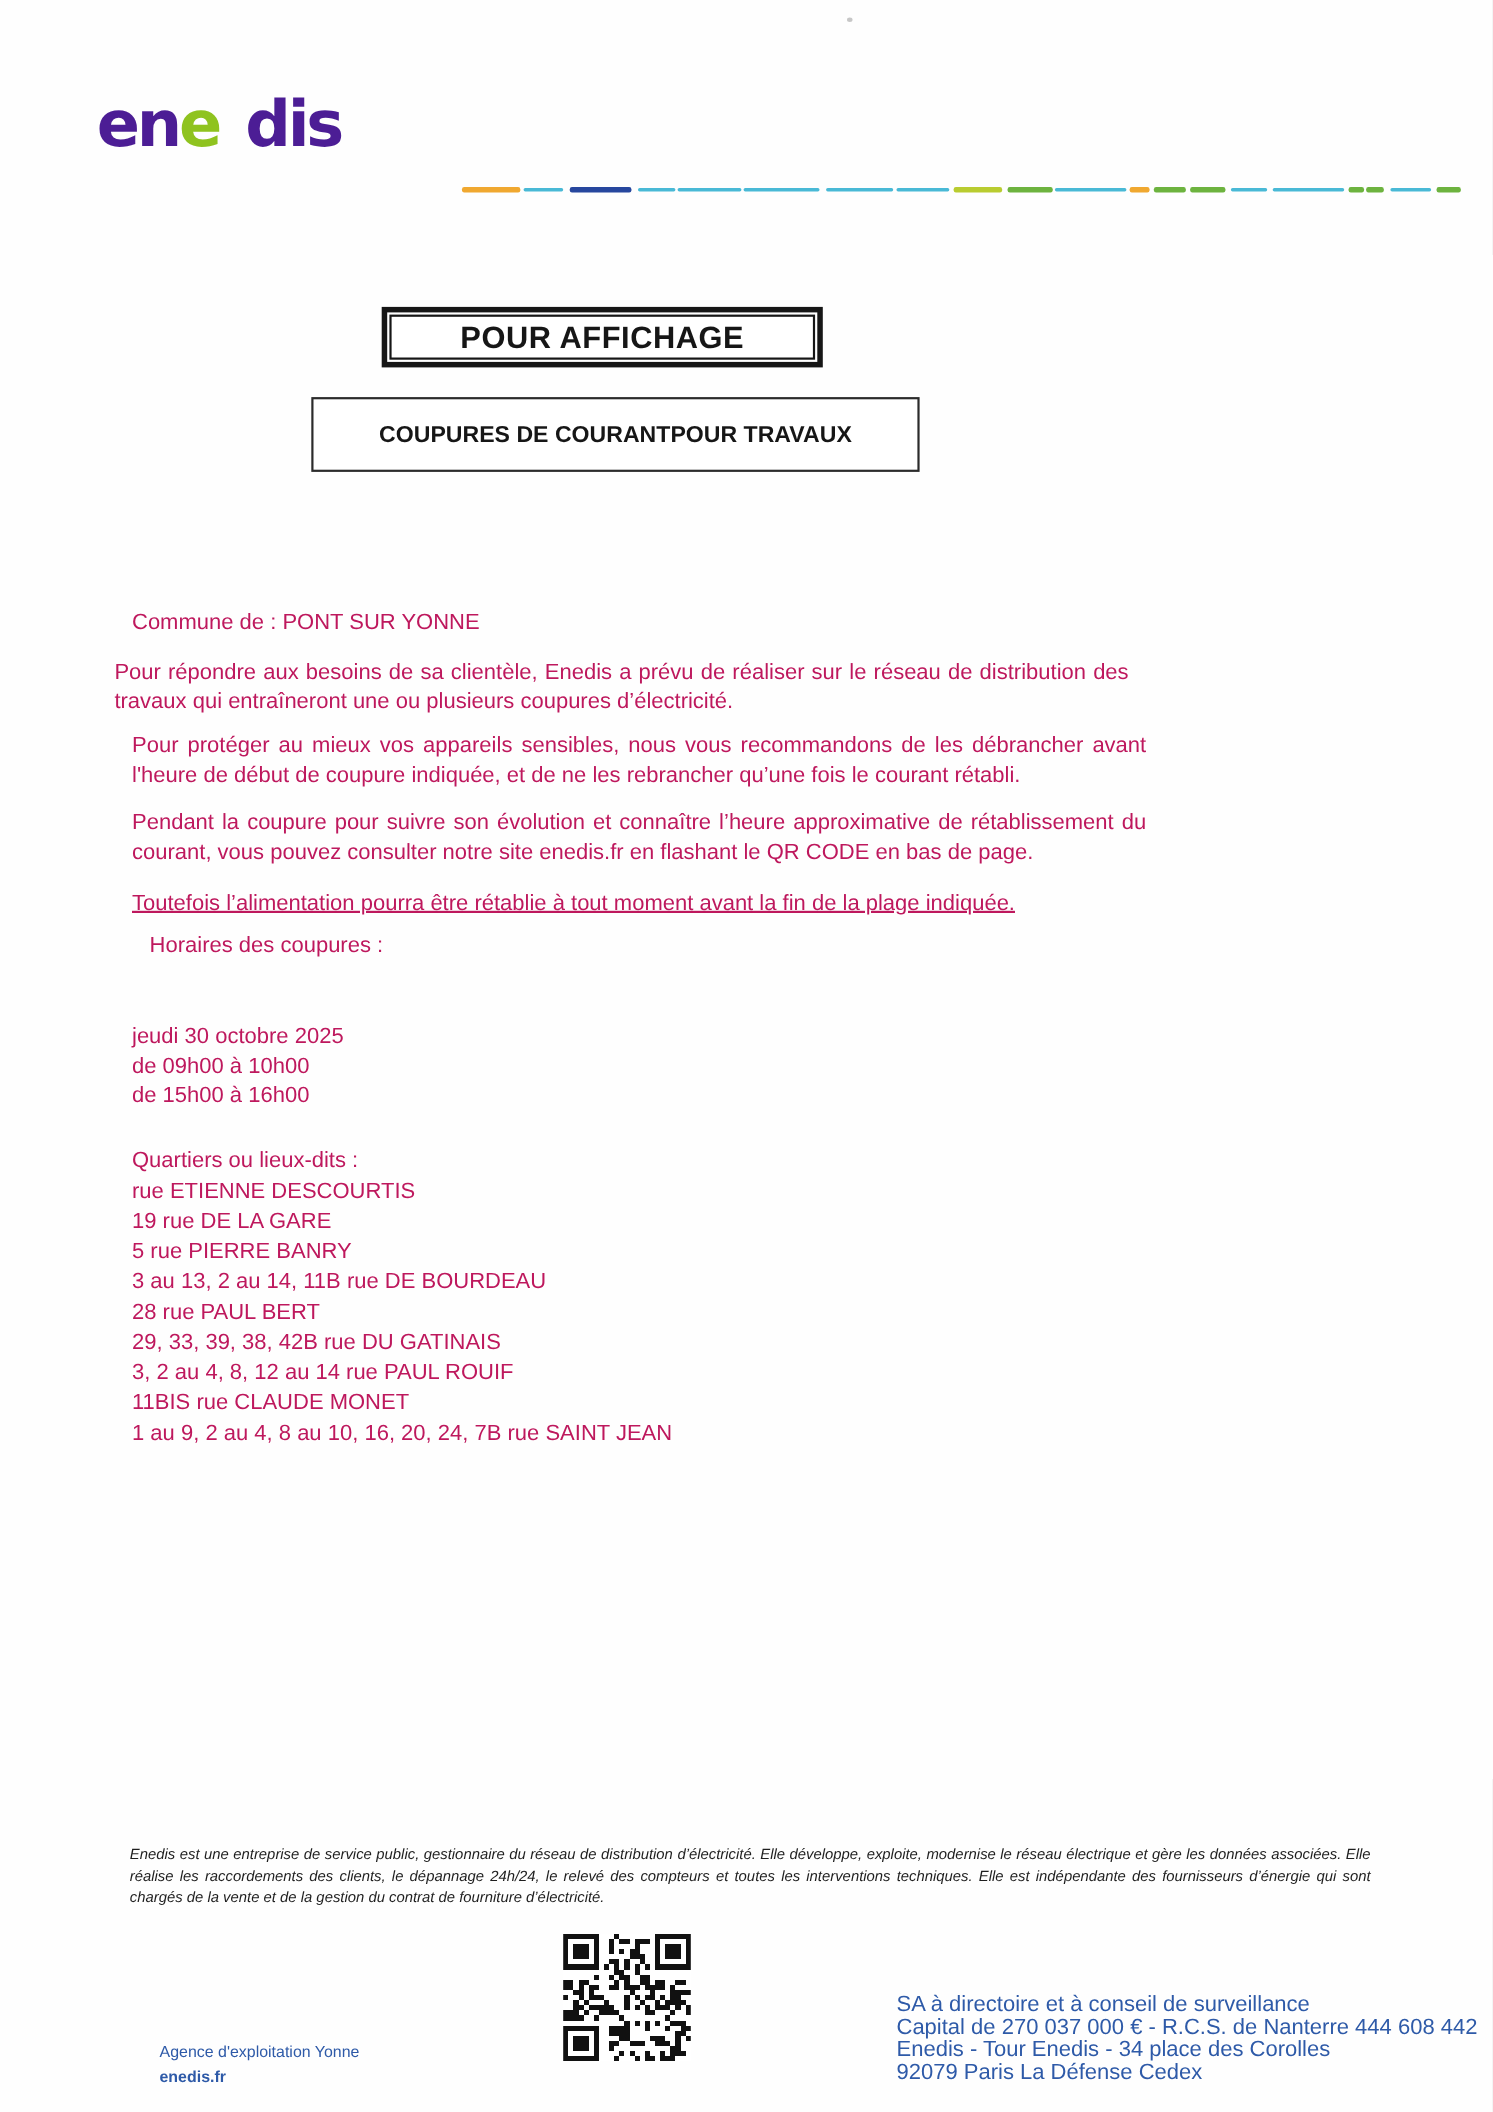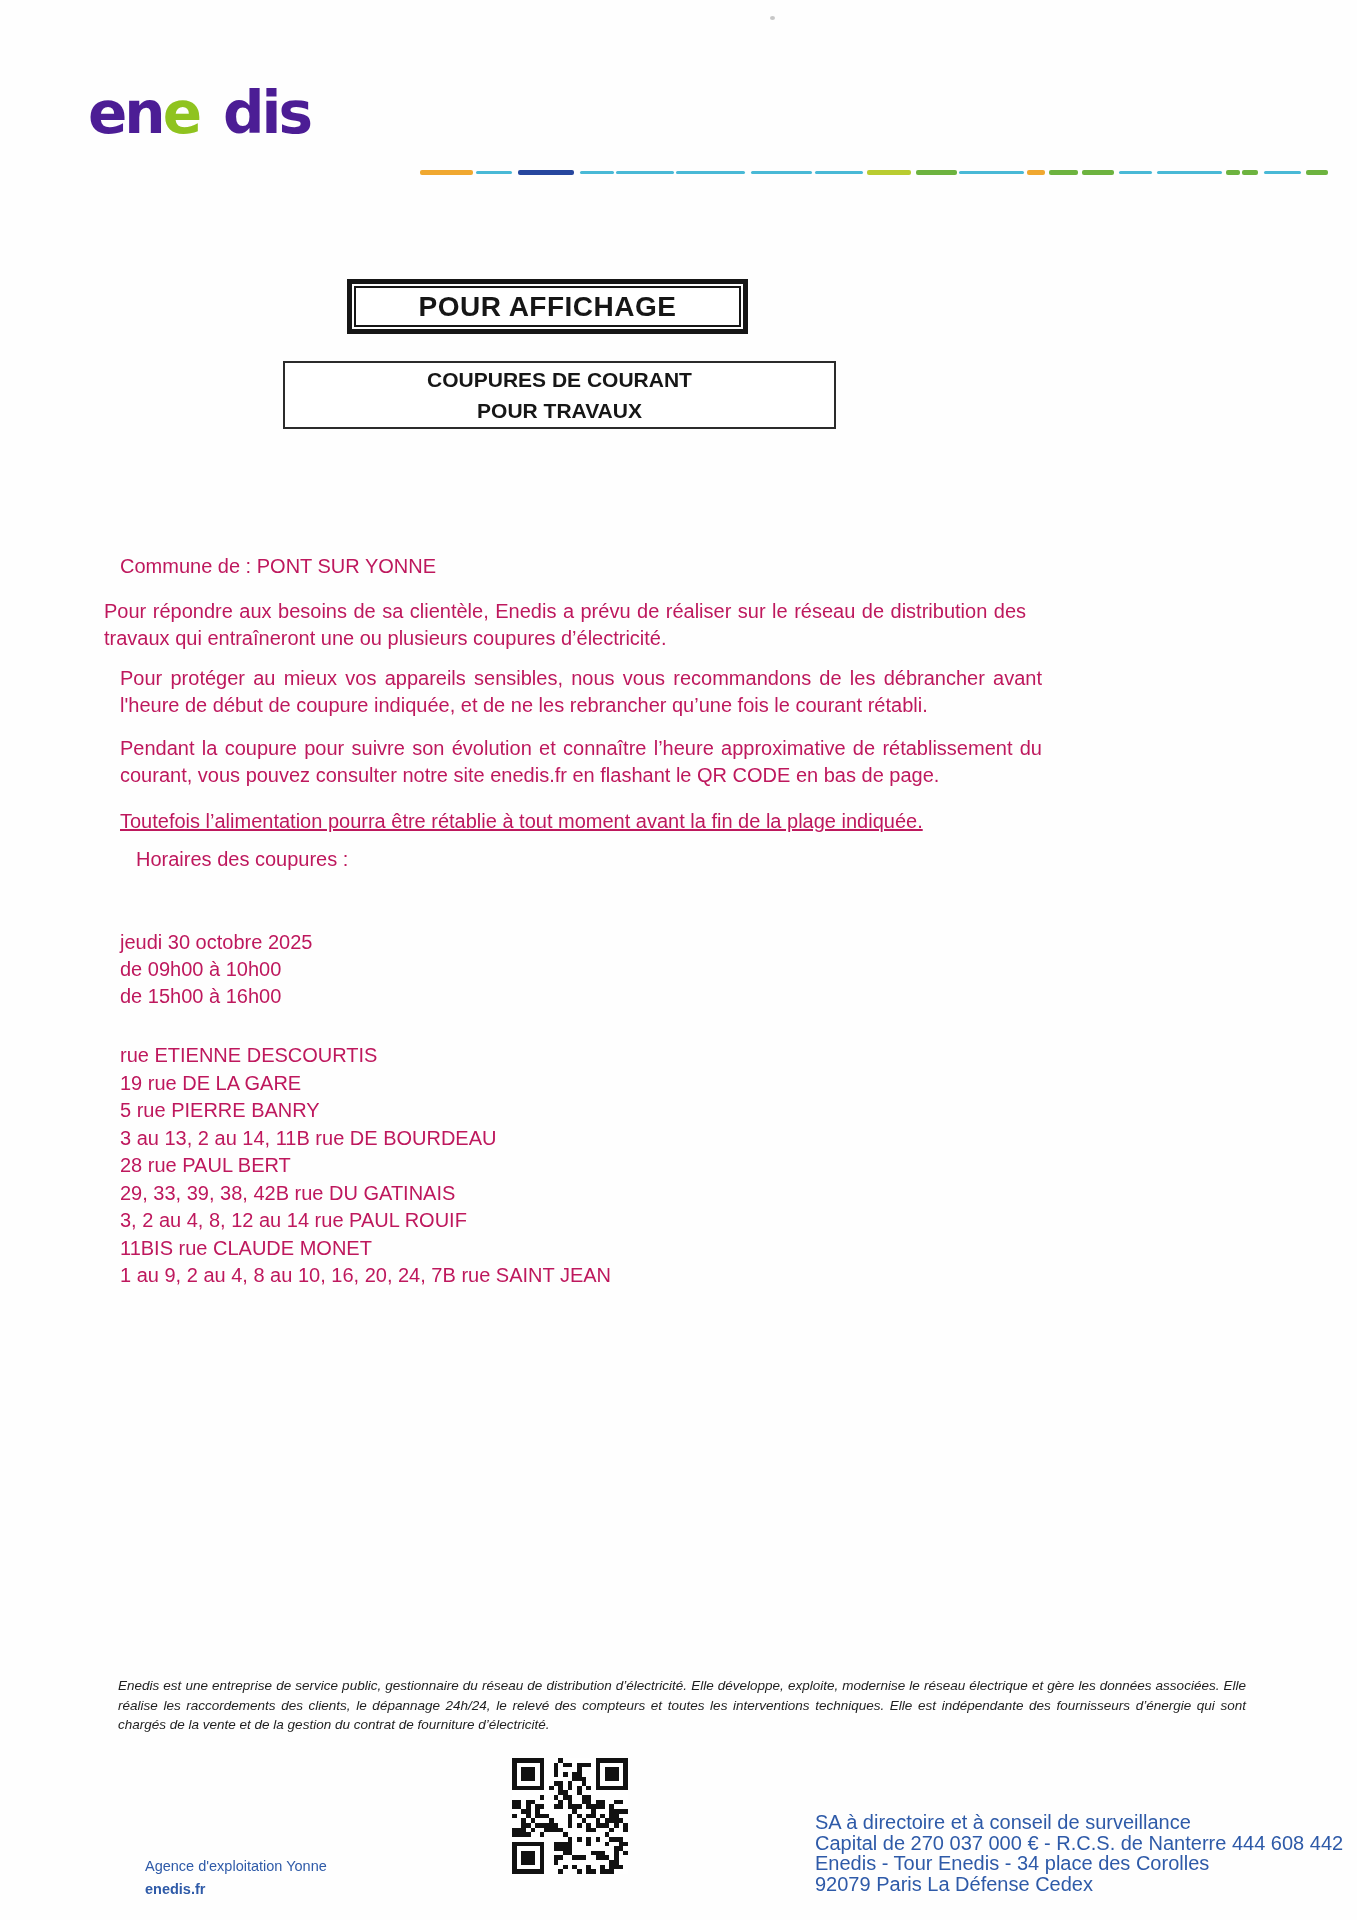--- a/index.html
+++ b/index.html
@@ -26,21 +26,21 @@
 
   
   .banner1 { left:347px; top:279px; width:401px; height:55px;
              border:5px solid #161616; padding:2px; background:#fff; }
   .banner1-inner { width:100%; height:100%; border:2px solid #161616;
              display:flex; align-items:center; justify-content:center; }
   .banner1-inner div { font-size:28px; font-weight:bold; color:#161616; letter-spacing:.5px; }
 
   .banner2 { left:283px; top:361px; width:553px; height:68px;
              border:2px solid #2b2b2b; background:#fff;
-             display:flex; flex-direction:column; align-items:center; justify-content:center; }
+             display:flex; flex-direction:row; align-items:center; justify-content:center; }
   .banner2 div { font-size:21px; font-weight:bold; color:#161616; line-height:31px; }
 
   
   .bodytext { font-size:20px; line-height:26.5px; color:#be185d; }
   .just { text-align:justify; }
   .w-main { width:922px; }
   .commune   { left:120px; top:553px; }
   .p1        { left:104px; top:598px; }
   .p2        { left:120px; top:665px; }
   .p3        { left:120px; top:735px; }
@@ -112,20 +112,21 @@
 
   <div class="abs bodytext horaires">Horaires des coupures :</div>
 
   <div class="abs bodytext schedule">
     <div>jeudi 30 octobre 2025</div>
     <div>de 09h00 à 10h00</div>
     <div>de 15h00 à 16h00</div>
   </div>
 
   <div class="abs bodytext quartiers">
+    <div>Quartiers ou lieux-dits :</div>
     <div>rue ETIENNE DESCOURTIS</div>
     <div>19 rue DE LA GARE</div>
     <div>5 rue PIERRE BANRY</div>
     <div>3 au 13, 2 au 14, 11B rue DE BOURDEAU</div>
     <div>28 rue PAUL BERT</div>
     <div>29, 33, 39, 38, 42B rue DU GATINAIS</div>
     <div>3, 2 au 4, 8, 12 au 14 rue PAUL ROUIF</div>
     <div>11BIS rue CLAUDE MONET</div>
     <div>1 au 9, 2 au 4, 8 au 10, 16, 20, 24, 7B rue SAINT JEAN</div>
   </div>

